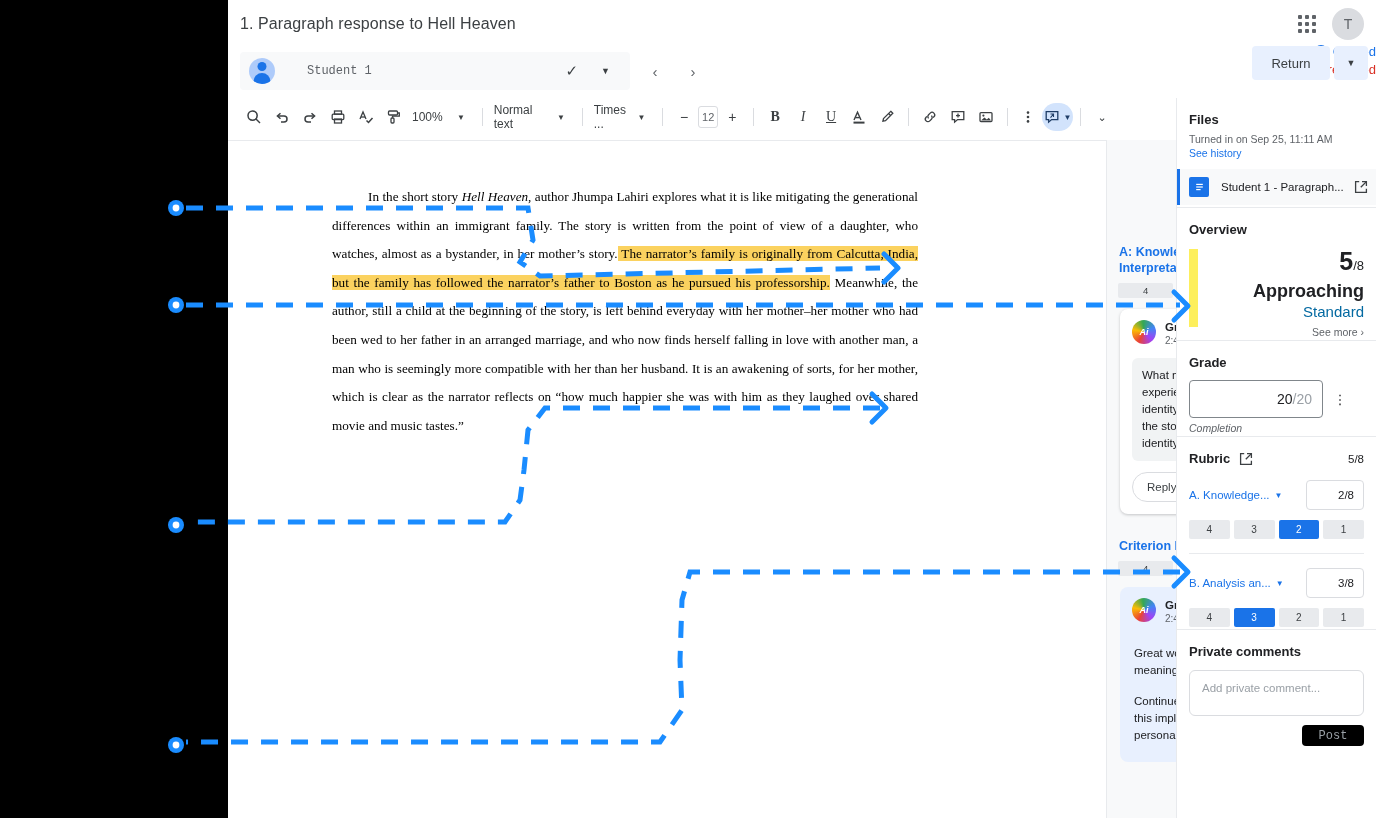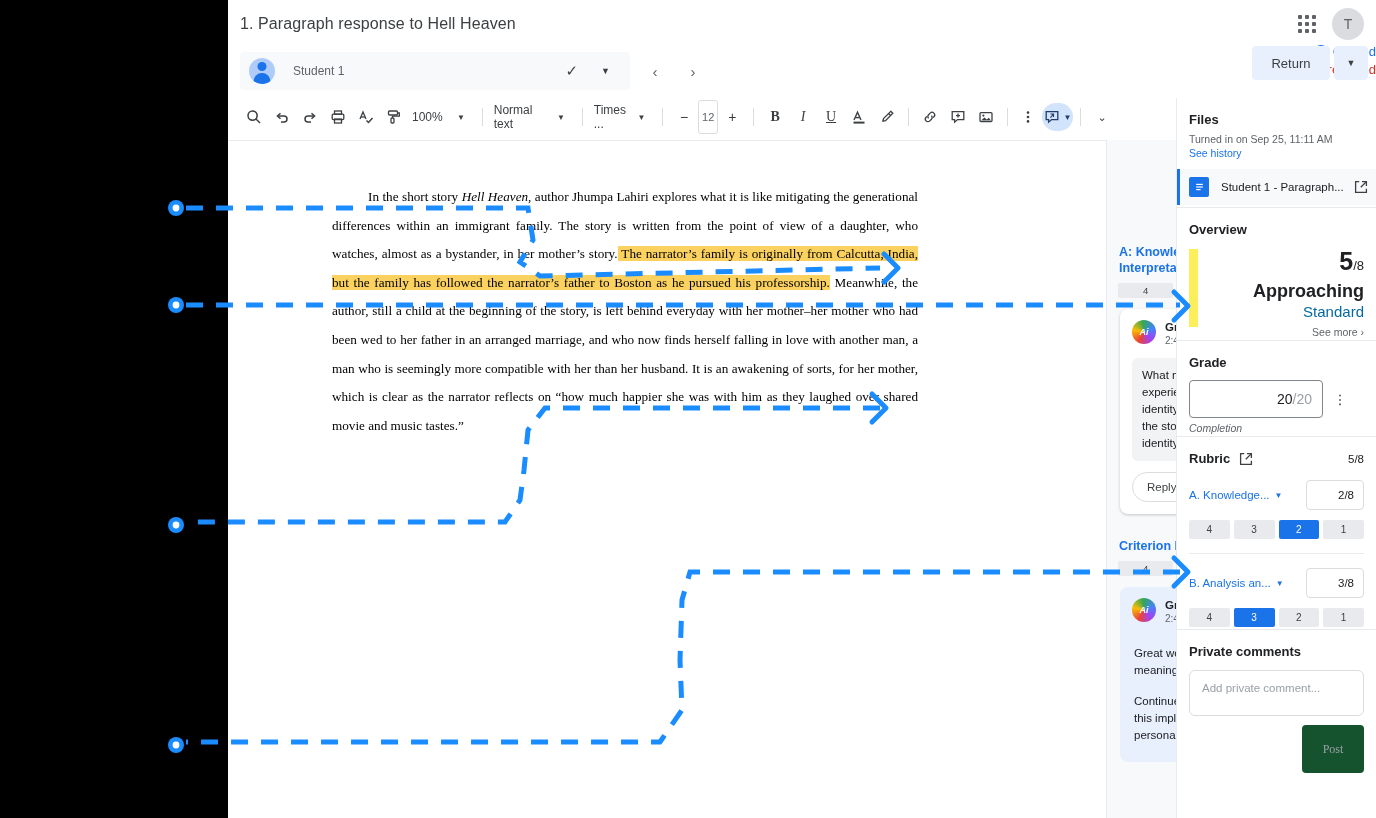--- a/index.html
+++ b/index.html
@@ -66,21 +66,21 @@
     background: #aecbfa; position: relative; overflow: hidden; flex: none;
   }
   .stu-avatar::before {
     content: ""; position: absolute; left: 50%; top: 4px; transform: translateX(-50%);
     width: 9px; height: 9px; border-radius: 50%; background: #1a73e8;
   }
   .stu-avatar::after {
     content: ""; position: absolute; left: 50%; top: 15px; transform: translateX(-50%);
     width: 17px; height: 13px; border-radius: 9px 9px 0 0; background: #1a73e8;
   }
-  .stu-name { margin-left: 18px; font-size: 12px; color: #5f6368; }
+  .stu-name { margin-left: 32px; font-size: 12px; color: #5f6368; font-family: Liberation Mono, monospace; }
   .stu-check { position: absolute; right: 52px; color: #3c4043; font-size: 15px; }
   .stu-caret { position: absolute; right: 20px; color: #3c4043; font-size: 9px; }
   .nav-prev, .nav-next {
     position: absolute; top: 58px; width: 26px; height: 26px;
     display: flex; align-items: center; justify-content: center;
     color: #5f6368; font-size: 15px; cursor: pointer;
   }
   .nav-prev { left: 414px; }
   .nav-next { left: 452px; }
 
@@ -91,21 +91,21 @@
   }
   .tb { height: 28px; min-width: 28px; display: flex; align-items: center; justify-content: center;
         color: #3c4043; font-size: 14px; border-radius: 4px; cursor: pointer; }
   .tb svg { display: block; }
   .tb-div { width: 1px; height: 18px; background: #dadce0; margin: 0 7px; }
   .tb-zoom { width: 54px; font-size: 12px; justify-content: flex-start; padding-left: 4px; }
   .tb-caret { font-size: 8px; color: #3c4043; width: 16px; justify-content: center; }
   .tb-style { width: 80px; font-size: 12px; justify-content: flex-start; padding-left: 4px; }
   .tb-font { width: 52px; font-size: 12px; justify-content: flex-start; padding-left: 4px; }
   .tb-fsize {
-    width: 28px; height: 34px; border: 1px solid #dadce0; border-radius: 3px;
+    width: 28px; height: 22px; border: 1px solid #dadce0; border-radius: 3px;
     display: flex; align-items: center; justify-content: center; font-size: 11px; color: #5f6368;
   }
   .tb-b { font-weight: bold; font-family: "Liberation Serif", serif; font-size: 14px; }
   .tb-i { font-style: italic; font-family: "Liberation Serif", serif; font-size: 14px; }
   .tb-u { text-decoration: underline; font-family: "Liberation Serif", serif; font-size: 14px; }
   .tb-mode {
     width: 44px; height: 28px; background: #d2e3fc; border-radius: 14px;
     display: flex; align-items: center; justify-content: center; gap: 3px; cursor: pointer;
   }
 
@@ -242,22 +242,22 @@
     cursor: pointer;
   }
   .slvl.sel { background: #1a73e8; color: #fff; }
 
   
   .pc-box {
     margin-top: 11px; height: 46px; border: 1px solid #dadce0; border-radius: 6px;
     padding: 11px 12px; font-size: 11.5px; color: #9aa0a6; cursor: text;
   }
   .pc-post {
-    margin-top: 9px; margin-left: auto; width: 62px; height: 48px; background: #14532d;
-    border: none; border-radius: 4px; color: #9aa0a6; font-size: 12px; font-family: Liberation Serif, serif;
+    margin-top: 9px; margin-left: auto; width: 62px; height: 21px; background: #000000;
+    border: none; border-radius: 4px; color: #9aa0a6; font-size: 12px; font-family: Liberation Mono, monospace;
     display: block; cursor: default;
   }
 
   
   .anno { position: absolute; left: 0; top: 0; width: 1376px; height: 818px;
           pointer-events: none; z-index: 50; }
 </style>
 </head>
 <body>
 

